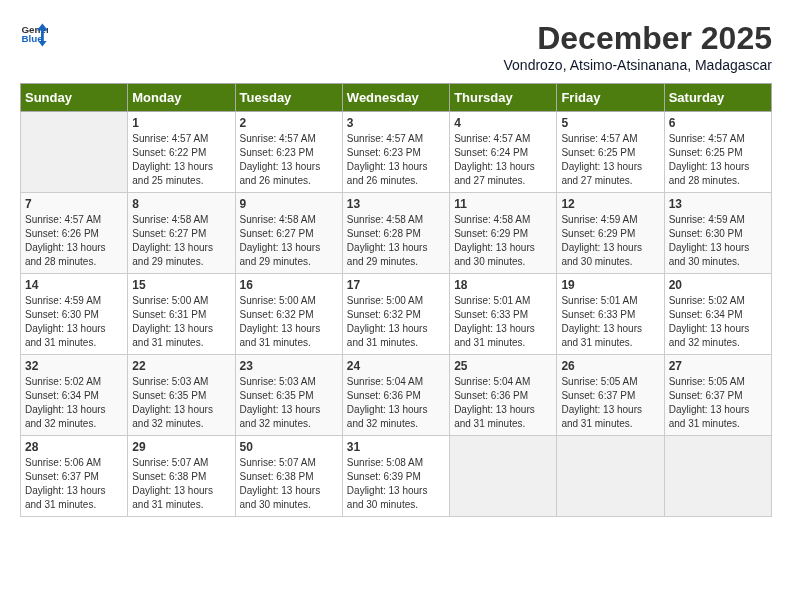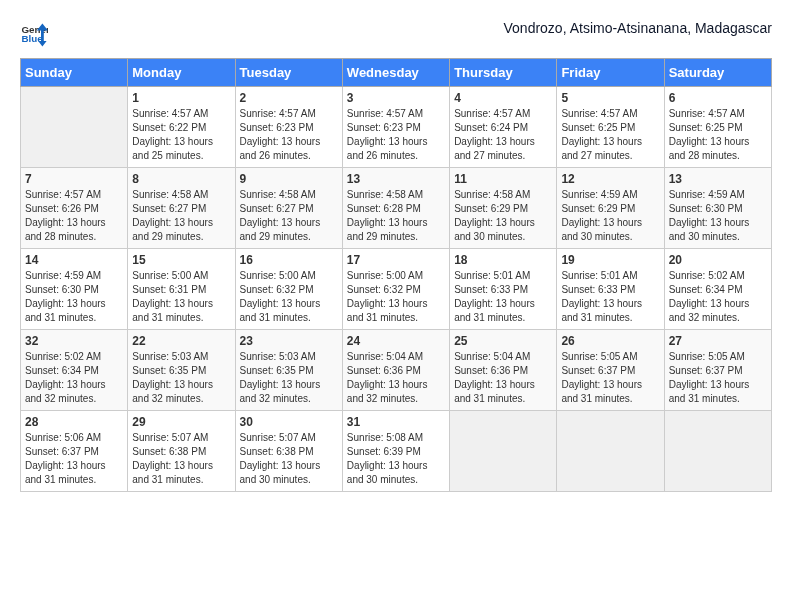--- a/index.html
+++ b/index.html
@@ -36,21 +36,21 @@
     .location {
       font-size: 14px;
       color: #0f172a;
     }
     table {
       width: 100%;
       border-collapse: collapse;
       table-layout: fixed;
     }
     thead tr th {
-      background-color: #3b82f6;
+      background-color: #4d7c0f;
       color: #fff;
       padding: 6px 4px;
       font-size: 13px;
       font-weight: bold;
       text-align: left;
       border: 1px solid #aaa;
     }
     tbody tr td {
       border: 1px solid #ccc;
       vertical-align: top;
@@ -82,20 +82,21 @@
 
 <div class="header">
   <div class="logo">
     <svg class="logo-icon" viewBox="0 0 40 40" xmlns="http://www.w3.org/2000/svg">
       <text x="2" y="18" font-size="14" font-weight="bold" fill="#333">General</text>
       <text x="2" y="32" font-size="14" font-weight="bold" fill="#1565c0">Blue</text>
       <polygon points="32,5 40,15 34,15 34,30 38,30 32,38 26,30 30,30 30,15 24,15" fill="#1565c0"></polygon>
     </svg>
   </div>
   <div class="title-block">
+    <div class="month-title">December 2025</div>
     <div class="location">Vondrozo, Atsimo-Atsinanana, Madagascar</div>
   </div>
 </div>
 
 <table>
   <thead>
     <tr>
     <th>Sunday</th>
         <th>Monday</th>
         <th>Tuesday</th>
@@ -226,21 +227,21 @@
       <tr>
         <td>
           <div class="day-number">28</div>
           <div class="day-info">Sunrise: 5:06 AM<br>Sunset: 6:37 PM<br>Daylight: 13 hours and 31 minutes.</div>
         </td>
         <td>
           <div class="day-number">29</div>
           <div class="day-info">Sunrise: 5:07 AM<br>Sunset: 6:38 PM<br>Daylight: 13 hours and 31 minutes.</div>
         </td>
         <td>
-          <div class="day-number">30</div>
+          <div class="day-number">50</div>
           <div class="day-info">Sunrise: 5:07 AM<br>Sunset: 6:38 PM<br>Daylight: 13 hours and 30 minutes.</div>
         </td>
         <td>
           <div class="day-number">31</div>
           <div class="day-info">Sunrise: 5:08 AM<br>Sunset: 6:39 PM<br>Daylight: 13 hours and 30 minutes.</div>
         </td>
         <td class="empty-cell"></td>
         <td class="empty-cell"></td>
         <td class="empty-cell"></td>
       </tr>

